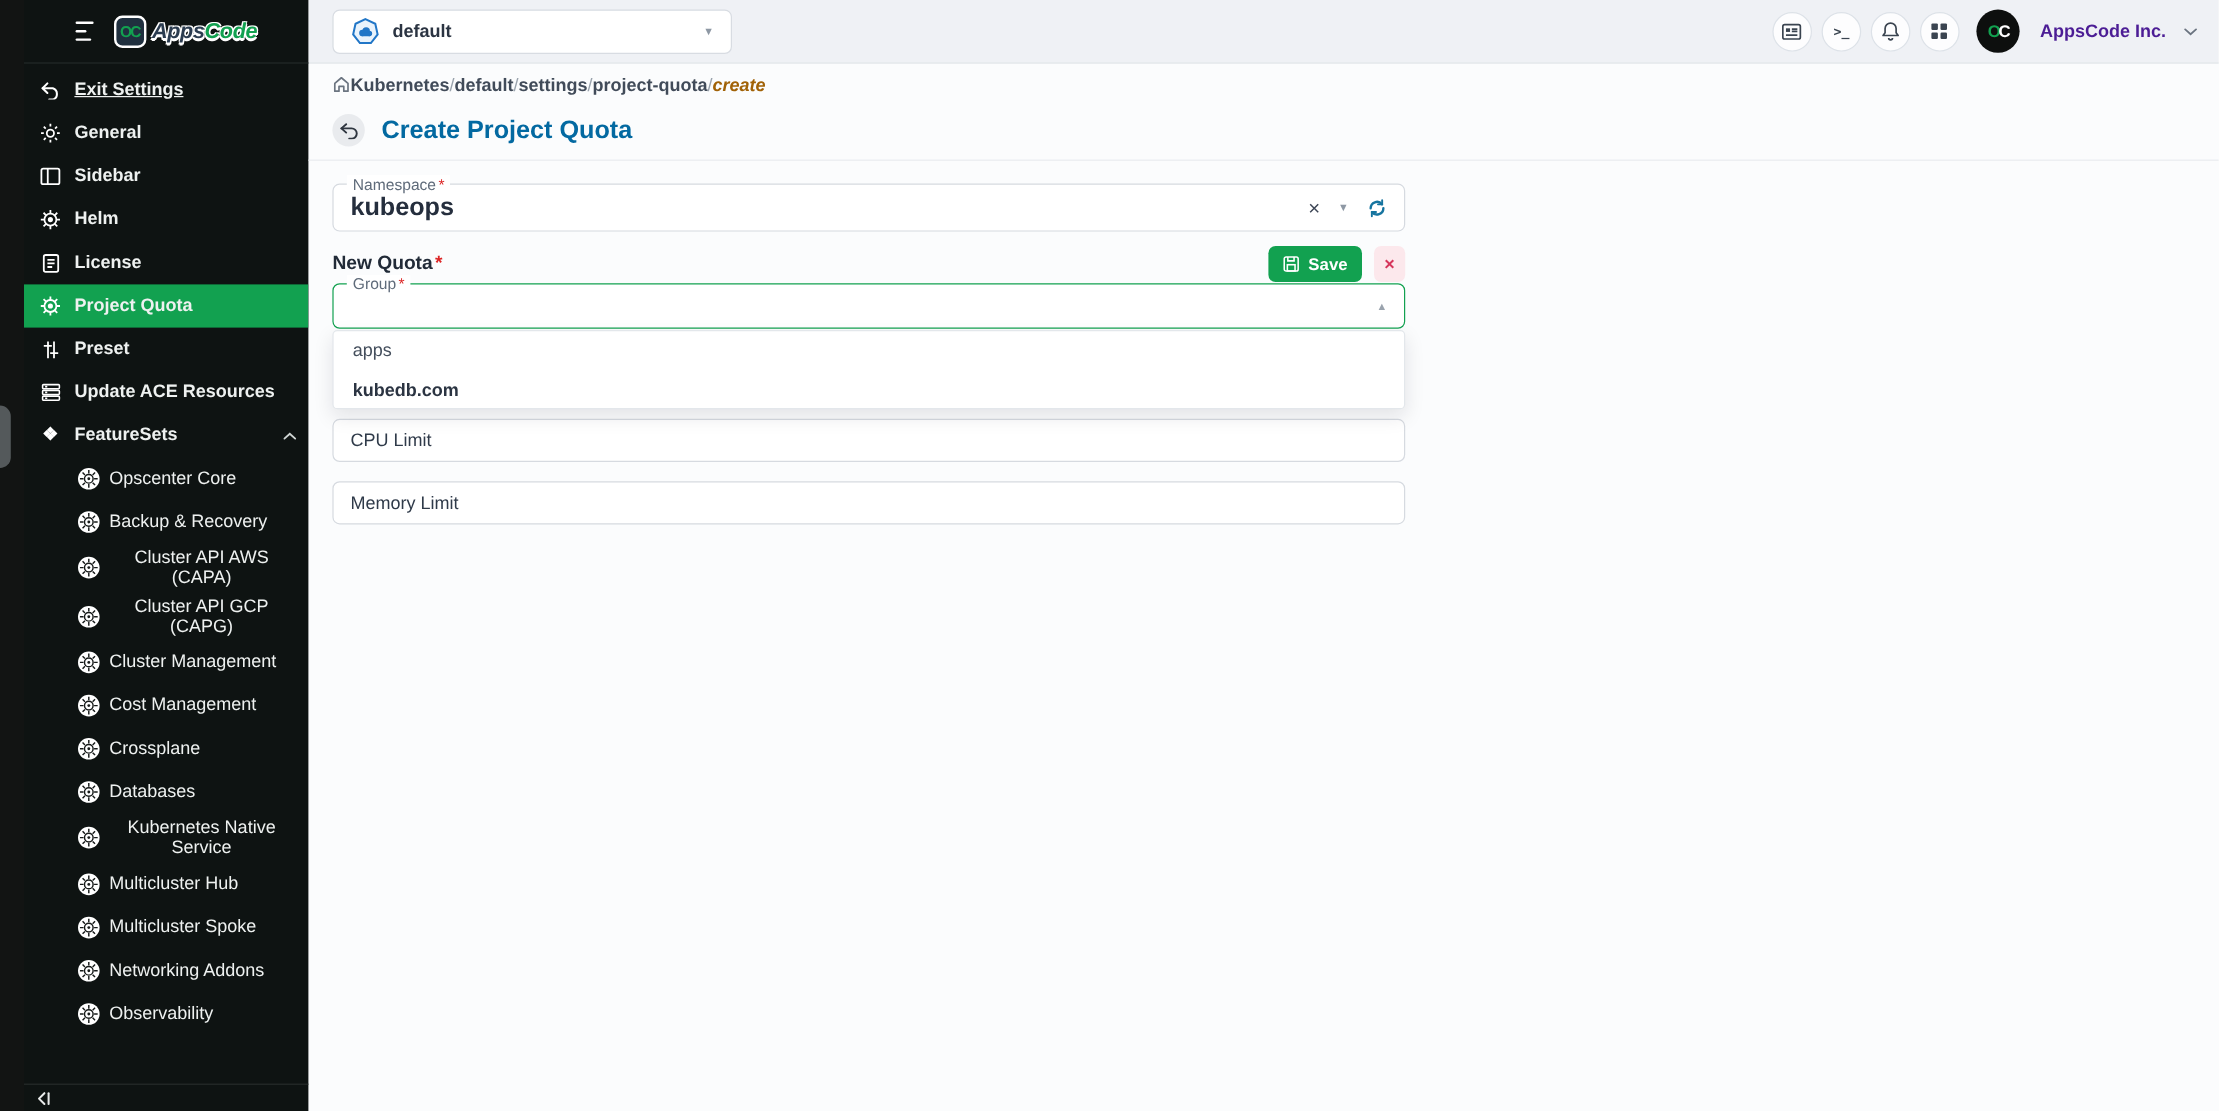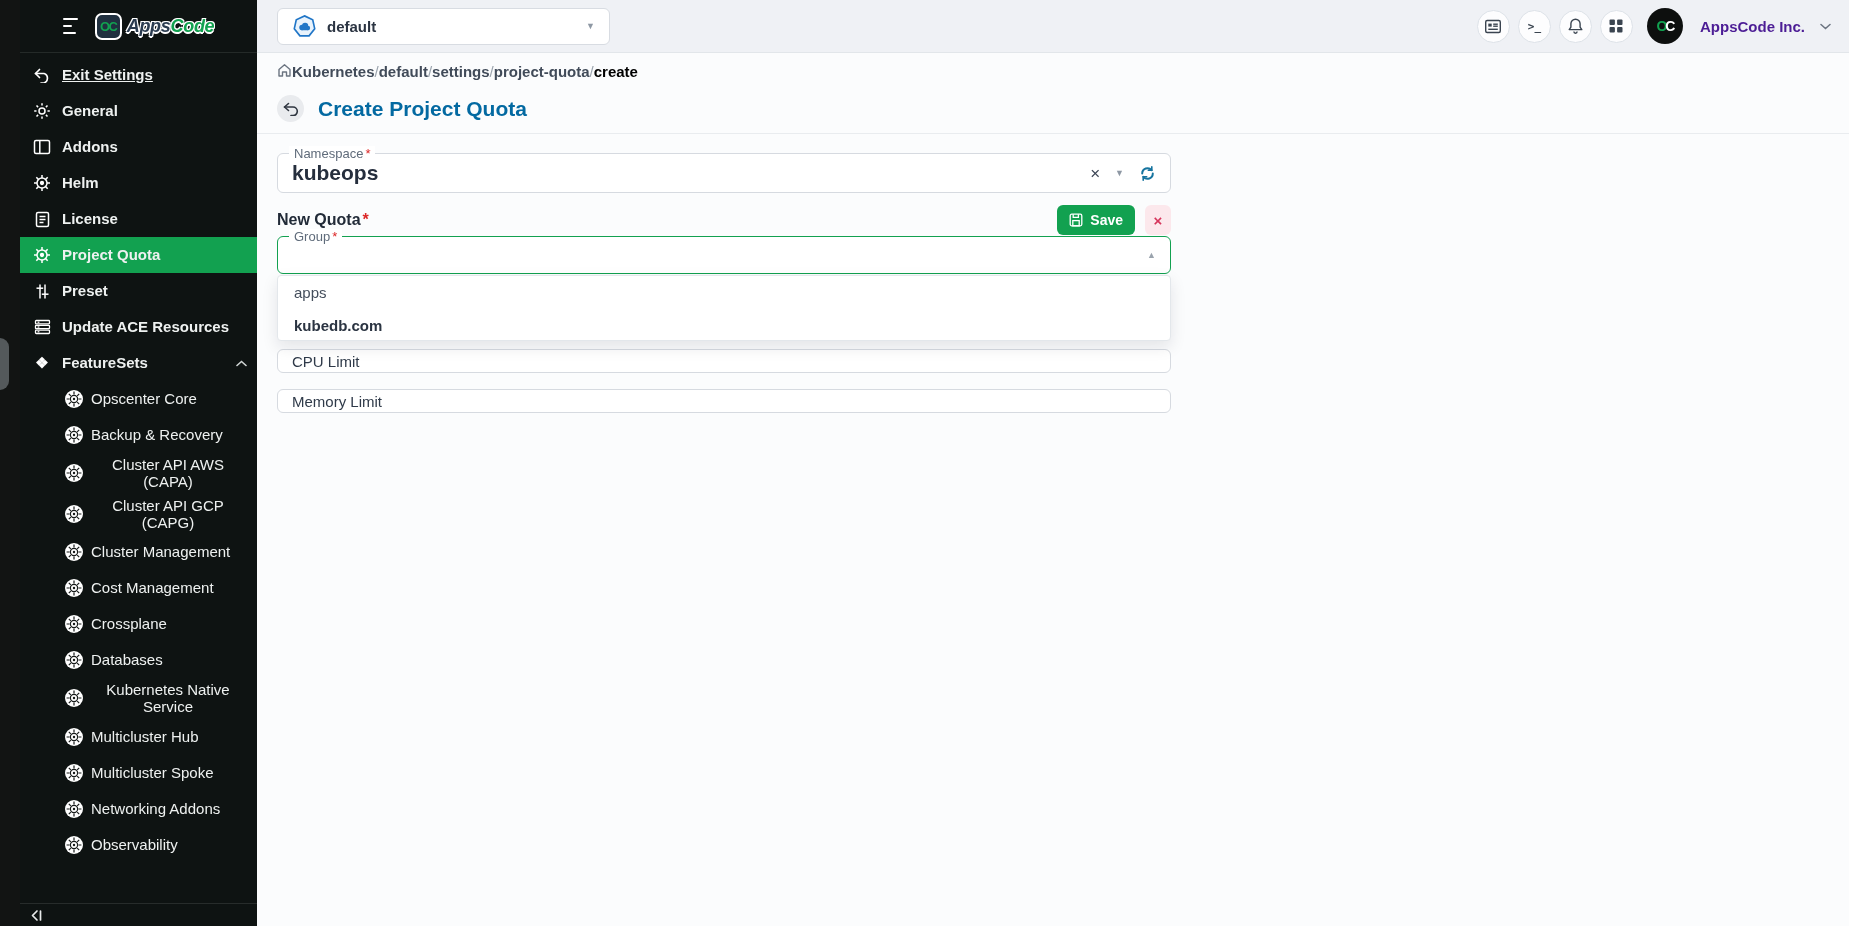--- a/index.html
+++ b/index.html
@@ -58,21 +58,21 @@
             display:flex; align-items:center; justify-content:center; font-weight:800; font-size:14px;
             letter-spacing:-2px; cursor:pointer; }
   .avatar .a1 { color:#12A150; } .avatar .a2 { color:#fff; }
   .org-name { font-size:15px; font-weight:700; color:#4c1d95; margin-left:9px; cursor:pointer; }
   .org-chev { margin-left:7px; display:flex; cursor:pointer; }
 
   .content { flex:1; position:relative; }
   .breadcrumb { margin:10px 0 0 20px; display:flex; align-items:flex-start; gap:0;
                 font-size:15px; font-weight:600; color:#414b59; height:18px; }
   .bc-sep { color:#9aa3ad; font-weight:400; }
-  .bc-last { font-weight:800; color:#000000; }
+  .bc-last { font-weight:800; color:#a16207;font-style:italic; }
   .bc-home { display:flex; color:#6b7480; }
 
   .page-header { margin-top:14px; padding:0 0 11px 20px; border-bottom:1px solid #e9ecef;
                  display:flex; align-items:center; gap:14px; }
   .back-btn { width:27px; height:27px; border-radius:50%; background:#e9ebee; display:flex;
               align-items:center; justify-content:center; cursor:pointer; color:#2f3640; }
   .page-title { font-size:21px; font-weight:800; color:#0369a1; }
 
   .form { margin-left:20px; width:894px; }
 
@@ -103,21 +103,21 @@
   .group-field { height:38px; border:1.5px solid #12A150; display:flex; align-items:center; padding:0 14px; }
   .group-field input { font-size:15px; color:#252e3d; flex:1; }
   .caret-up { font-size:9px; color:#9aa3ad; }
   .dropdown { position:absolute; top:39px; left:0; width:100%; height:66px; background:#fff;
               border:1px solid #e3e7eb; border-radius:4px; box-shadow:0 6px 16px rgba(15,23,42,.10);
               z-index:5; overflow:hidden; }
   .dd-option { height:33px; display:flex; align-items:center; padding:0 16px; font-size:15px;
                color:#444e5c; cursor:pointer; }
   .dd-option.bold { font-weight:800; color:#2b3442; }
 
-  .plain-field { height:24px; display:flex; align-items:center; padding:0 14px; }
+  .plain-field { height:36px; display:flex; align-items:center; padding:0 14px; }
   .plain-field input { font-size:15px; font-weight:500; color:#2f3a49; }
   .plain-field input::placeholder { color:#2f3a49; opacity:1; }
   .cpu-field { margin-top:75px; }
   .mem-field { margin-top:16px; }
 
   svg { display:block; }
 </style>
 </head>
 <body>
 
@@ -159,21 +159,21 @@
       <span>General</span>
     </div>
 
     <div class="nav-item">
       <span class="nicon">
         <svg width="18" height="16" viewBox="0 0 18 16" fill="none" stroke="#fff" stroke-width="1.5">
             <rect x="1.5" y="1.5" width="15" height="13" rx="1.5"></rect>
             <line x1="6.8" y1="1.5" x2="6.8" y2="14.5"></line>
           </svg>
       </span>
-      <span>Addons</span>
+      <span>Sidebar</span>
     </div>
 
     <div class="nav-item">
       <span class="nicon">
         <svg width="18" height="18" viewBox="0 0 18 18" fill="none" stroke="#fff" stroke-width="1.5">
             <circle cx="9" cy="9" r="5"></circle>
             <circle cx="9" cy="9" r="1.4" fill="#fff"></circle>
             <path d="M9 1v3M9 14v3M1 9h3M14 9h3M3.3 3.3l2.1 2.1M12.6 12.6l2.1 2.1M14.7 3.3l-2.1 2.1M5.4 12.6l-2.1 2.1"></path>
           </svg>
       </span>

